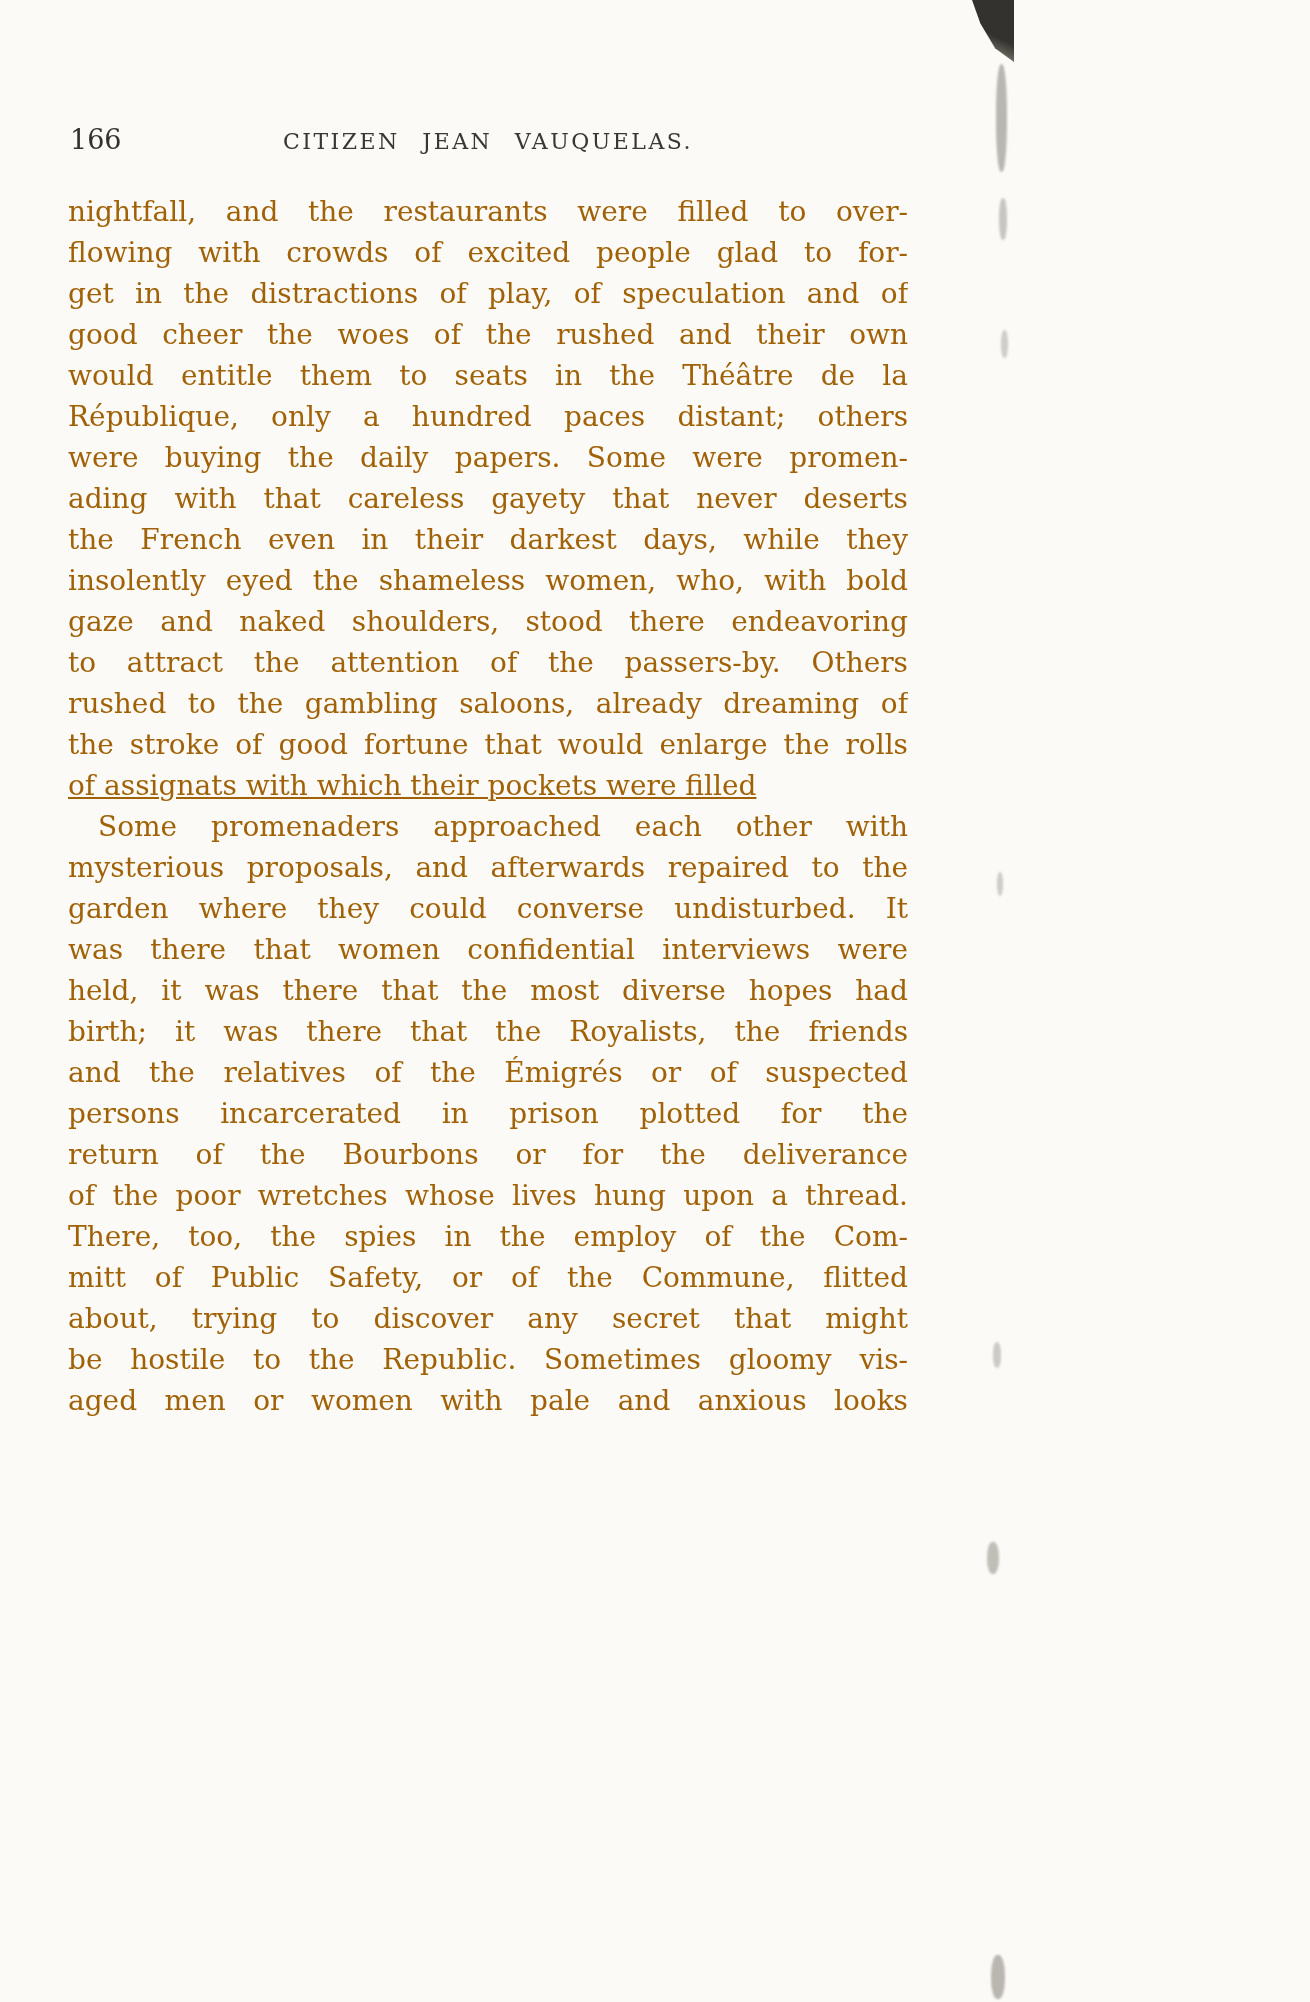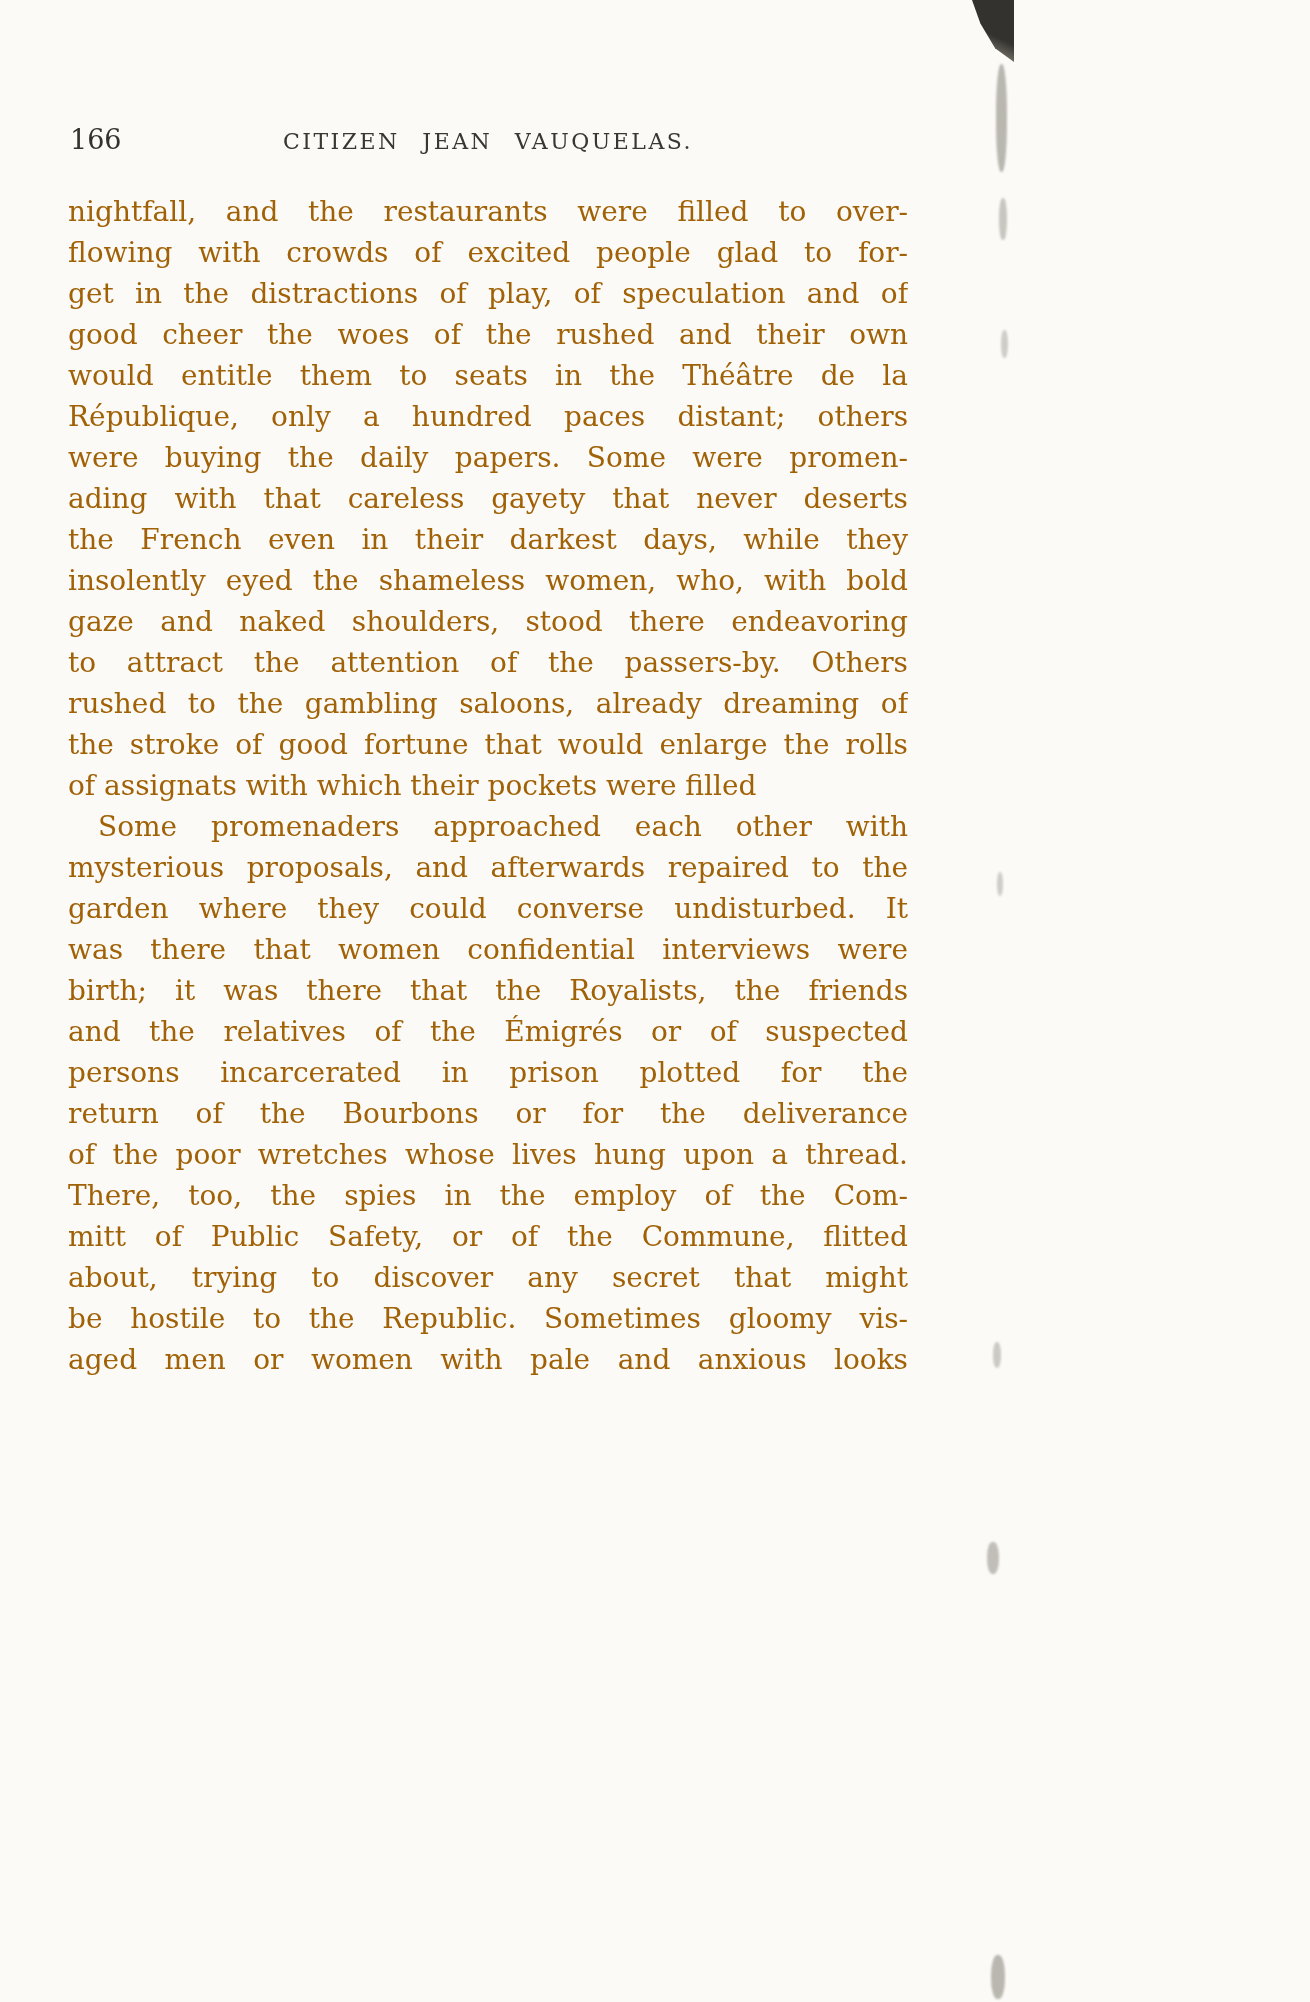--- a/index.html
+++ b/index.html
@@ -50,21 +50,21 @@
     color: #312e29;
   }
   .line {
     height: 41px;
     line-height: 41px;
     text-align: justify;
     text-align-last: justify;
     overflow: hidden;
     white-space: nowrap;
   }
-  .line.no-stretch { text-align-last: left; white-space: normal; }
+  .line.no-stretch { text-align-last: left; white-space: normal; text-decoration: underline; }
   .line.indent { text-indent: 30px; }
 
   
   .artifact {
     position: absolute;
     background: #6d675e;
     border-radius: 45%;
     filter: blur(1.2px);
   }
   .artifact.wedge {
@@ -115,20 +115,21 @@
       <div class="line">insolently eyed the shameless women, who, with bold</div>
       <div class="line">gaze and naked shoulders, stood there endeavoring</div>
       <div class="line">to attract the attention of the passers-by. Others</div>
       <div class="line">rushed to the gambling saloons, already dreaming of</div>
       <div class="line">the stroke of good fortune that would enlarge the rolls</div>
       <div class="line no-stretch">of assignats with which their pockets were filled</div>
       <div class="line indent">Some promenaders approached each other with</div>
       <div class="line">mysterious proposals, and afterwards repaired to the</div>
       <div class="line">garden where they could converse undisturbed. It</div>
       <div class="line">was there that women confidential interviews were</div>
+      <div class="line">held, it was there that the most diverse hopes had</div>
       <div class="line">birth; it was there that the Royalists, the friends</div>
       <div class="line">and the relatives of the Émigrés or of suspected</div>
       <div class="line">persons incarcerated in prison plotted for the</div>
       <div class="line">return of the Bourbons or for the deliverance</div>
       <div class="line">of the poor wretches whose lives hung upon a thread.</div>
       <div class="line">There, too, the spies in the employ of the Com-</div>
       <div class="line">mitt of Public Safety, or of the Commune, flitted</div>
       <div class="line">about, trying to discover any secret that might</div>
       <div class="line">be hostile to the Republic. Sometimes gloomy vis-</div>
       <div class="line">aged men or women with pale and anxious looks</div>

